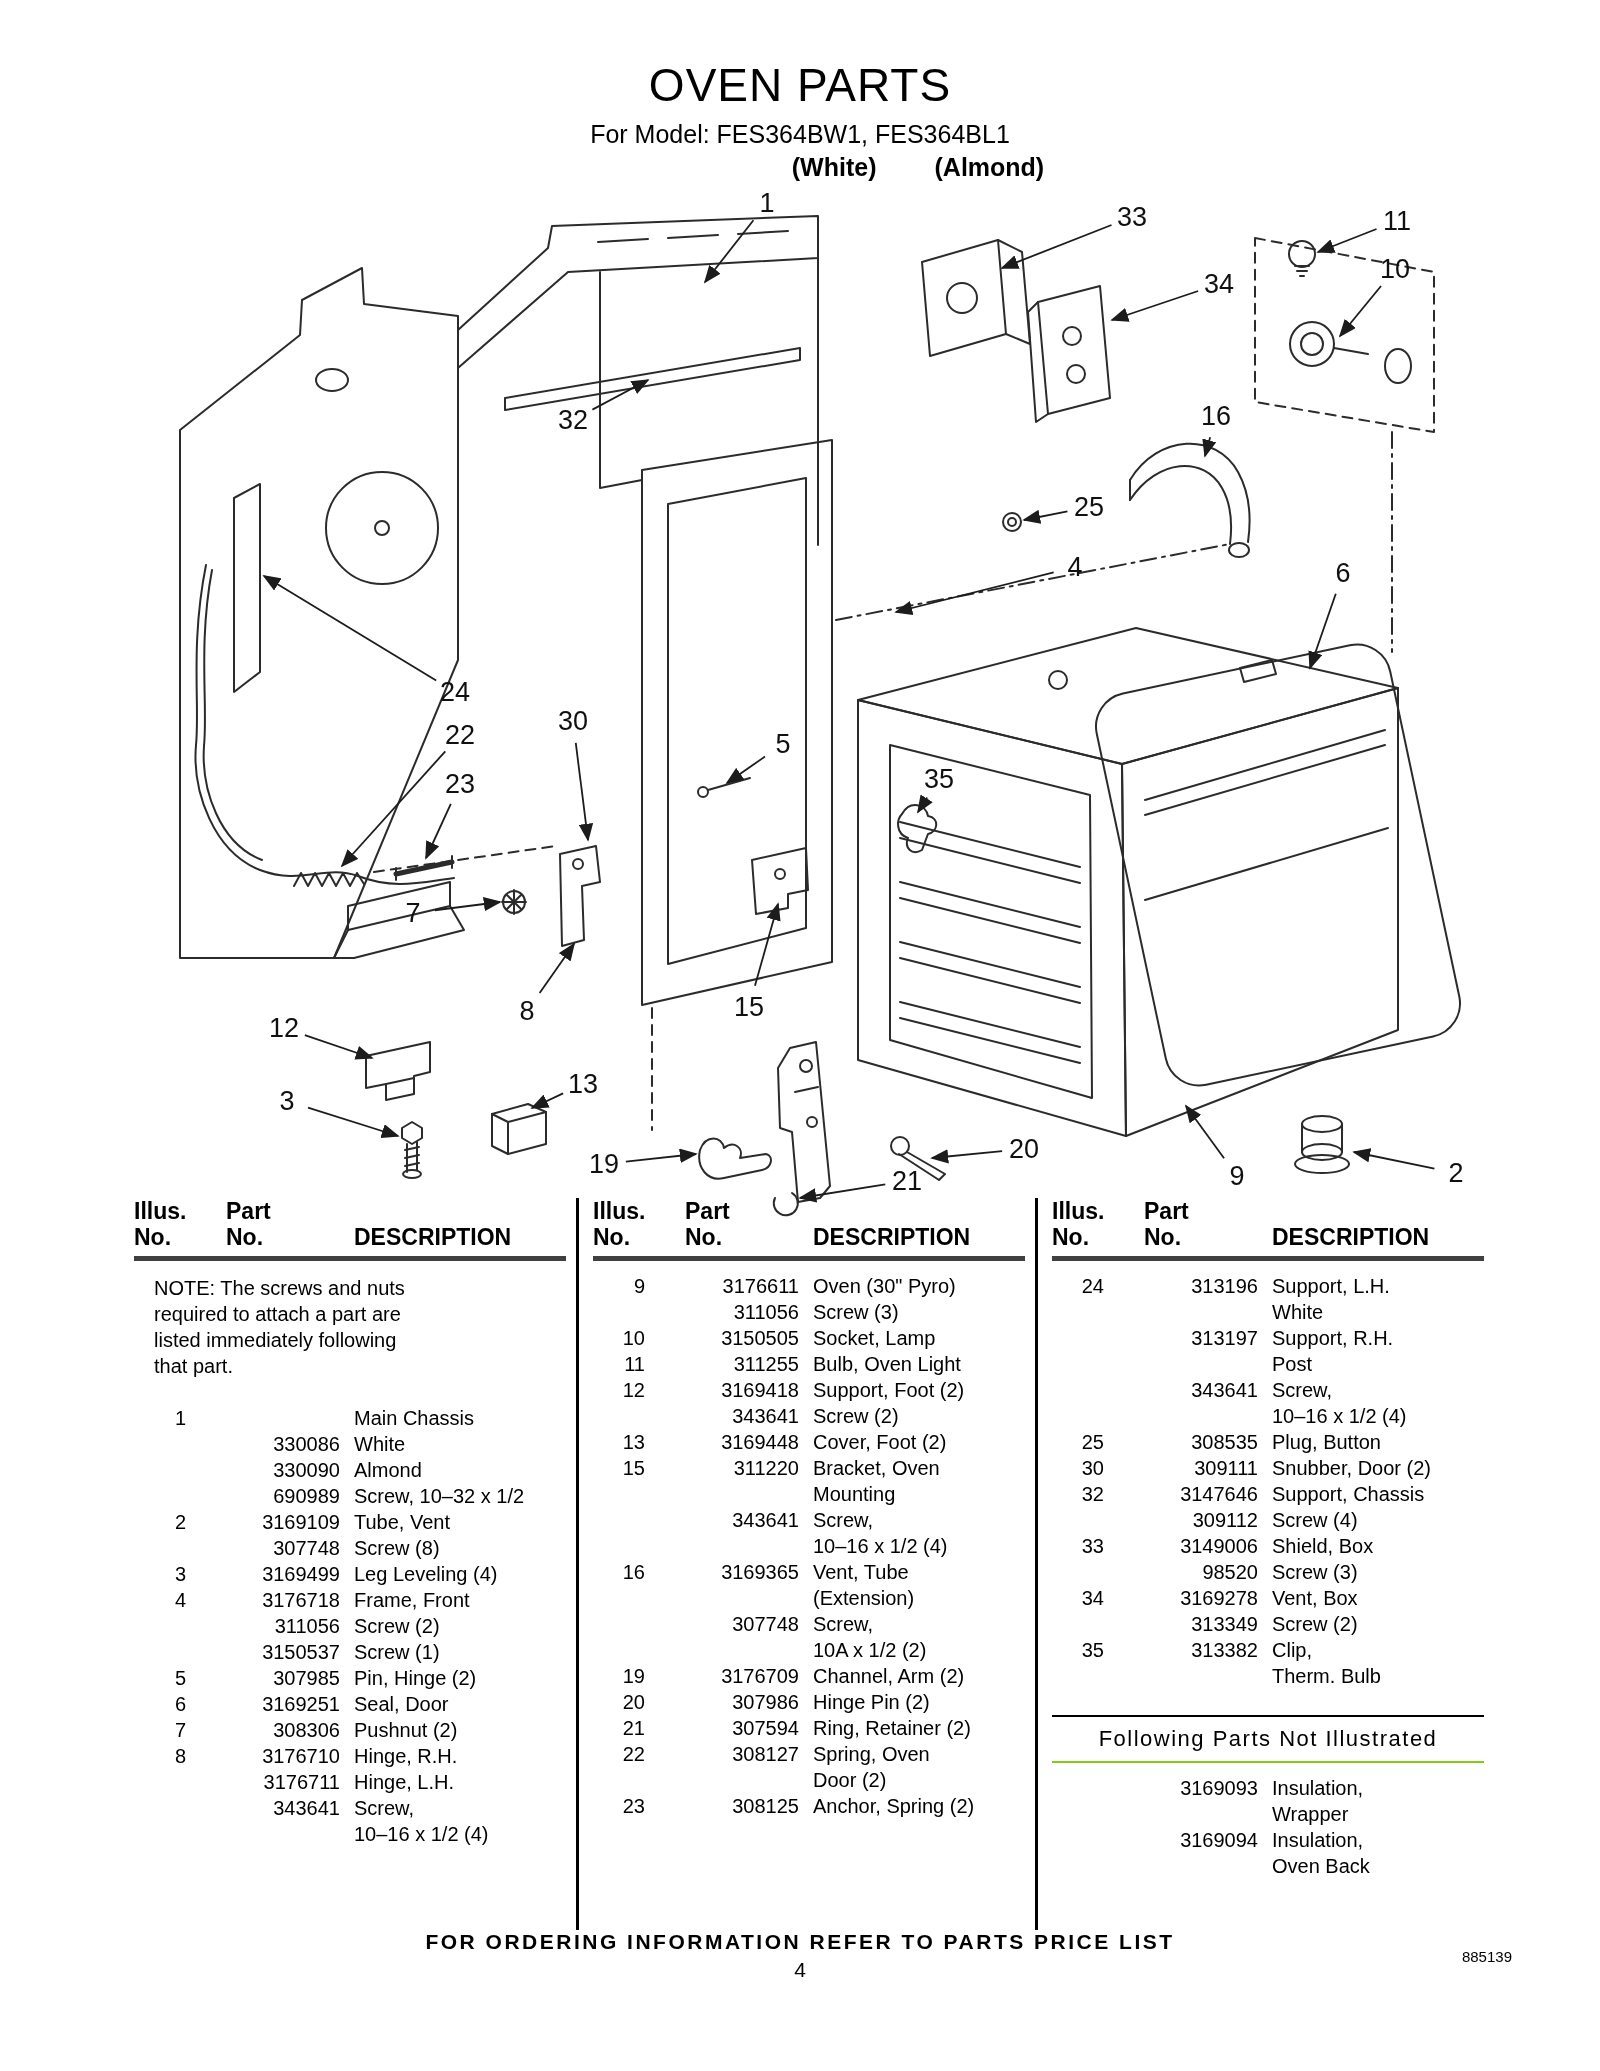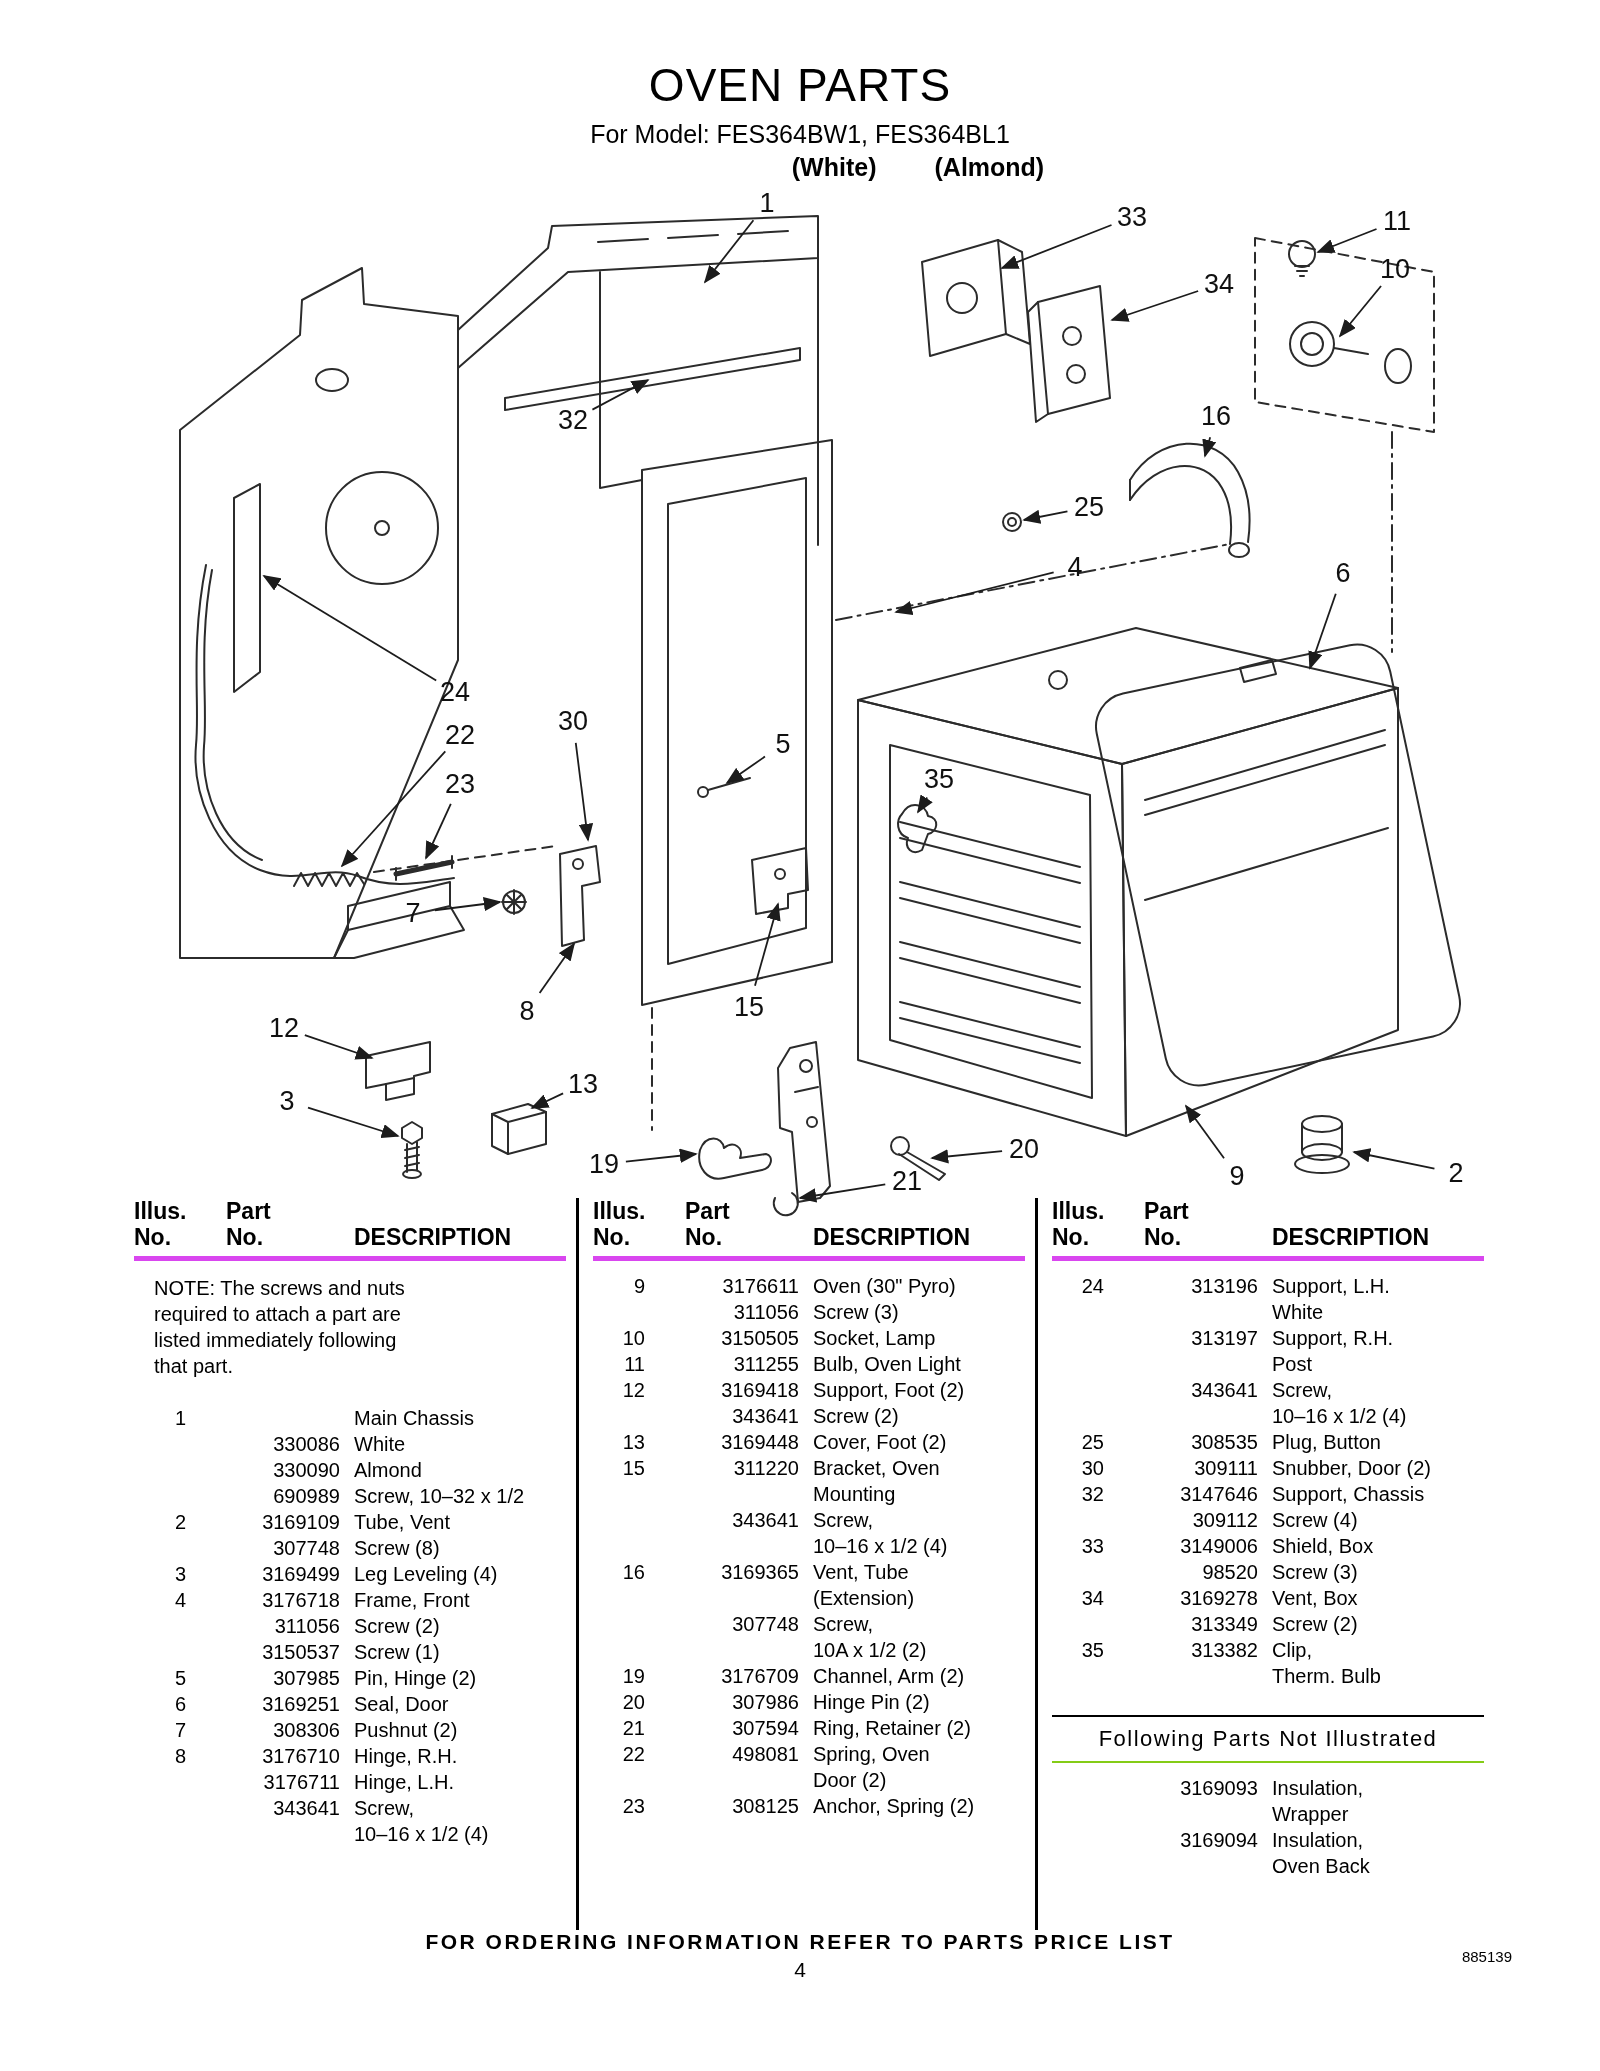--- a/index.html
+++ b/index.html
@@ -21,21 +21,21 @@
   .art .dashed { stroke-dasharray:10 7; }
   .art .dashdot { stroke-dasharray:16 6 3 6; }
   .art .thick { stroke-width:5; }
   .leader { stroke:#1c1c1c; stroke-width:1.8; fill:none; }
   .callout-num { font-family:"Liberation Sans", sans-serif; font-size:27px; fill:#101010; text-anchor:middle; dominant-baseline:central; }
 
   
   .tables { position:absolute; top:1198px; left:130px; width:1364px; height:732px; display:flex; align-items:stretch; }
   .tcol { flex:1 1 0; padding:0 10px 0 4px; }
   .tcol + .tcol { border-left:3px solid #000; padding-left:14px; }
-  .thead-wrap { border-bottom:5px solid #d946ef; padding-bottom:5px; }
+  .thead-wrap { border-bottom:5px solid #404040; padding-bottom:5px; }
   .thead { display:grid; grid-template-columns:52px 140px 1fr; column-gap:14px; font-weight:bold; font-size:23px; line-height:1.15; }
   .thead span { white-space:pre-line; }
   .thead .h-part { padding-left:26px; }
   .thead .h-desc { align-self:end; }
   .note { font-size:20px; line-height:1.3; margin:14px 0 26px 20px; white-space:pre-line; }
   .trows { margin-top:12px; font-size:20px; line-height:1.3; }
   .prow { display:grid; grid-template-columns:52px 140px 1fr; column-gap:14px; }
   .cell.illus { text-align:right; }
   .cell.part  { text-align:right; }
   .cell.desc  { white-space:pre-line; }
@@ -463,21 +463,21 @@
             <div class="cell part">307986</div>
             <div class="cell desc">Hinge Pin (2)</div>
           </div>
           <div class="prow">
             <div class="cell illus">21</div>
             <div class="cell part">307594</div>
             <div class="cell desc">Ring, Retainer (2)</div>
           </div>
           <div class="prow">
             <div class="cell illus">22</div>
-            <div class="cell part">498081</div>
+            <div class="cell part">308127</div>
             <div class="cell desc">Spring, Oven
 Door (2)</div>
           </div>
           <div class="prow">
             <div class="cell illus">23</div>
             <div class="cell part">308125</div>
             <div class="cell desc">Anchor, Spring (2)</div>
           </div>
         </div>
     </section>

